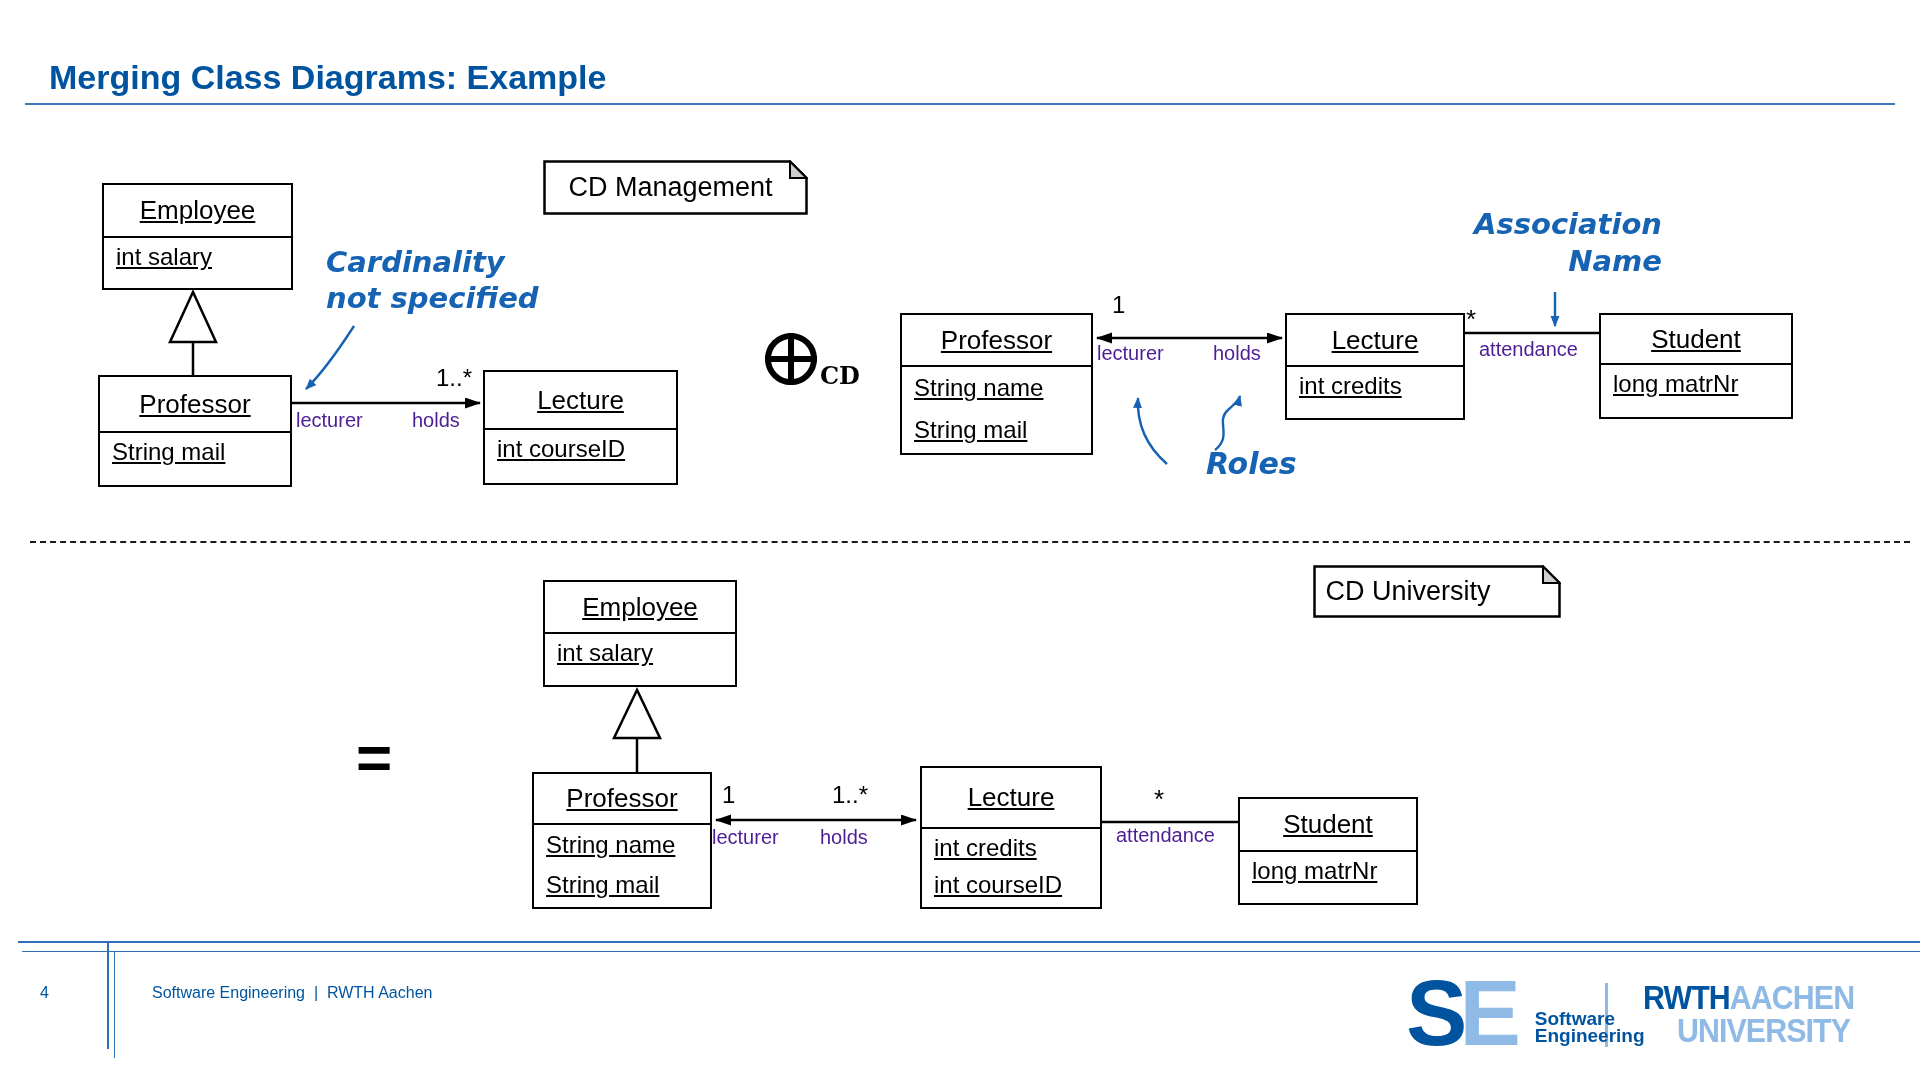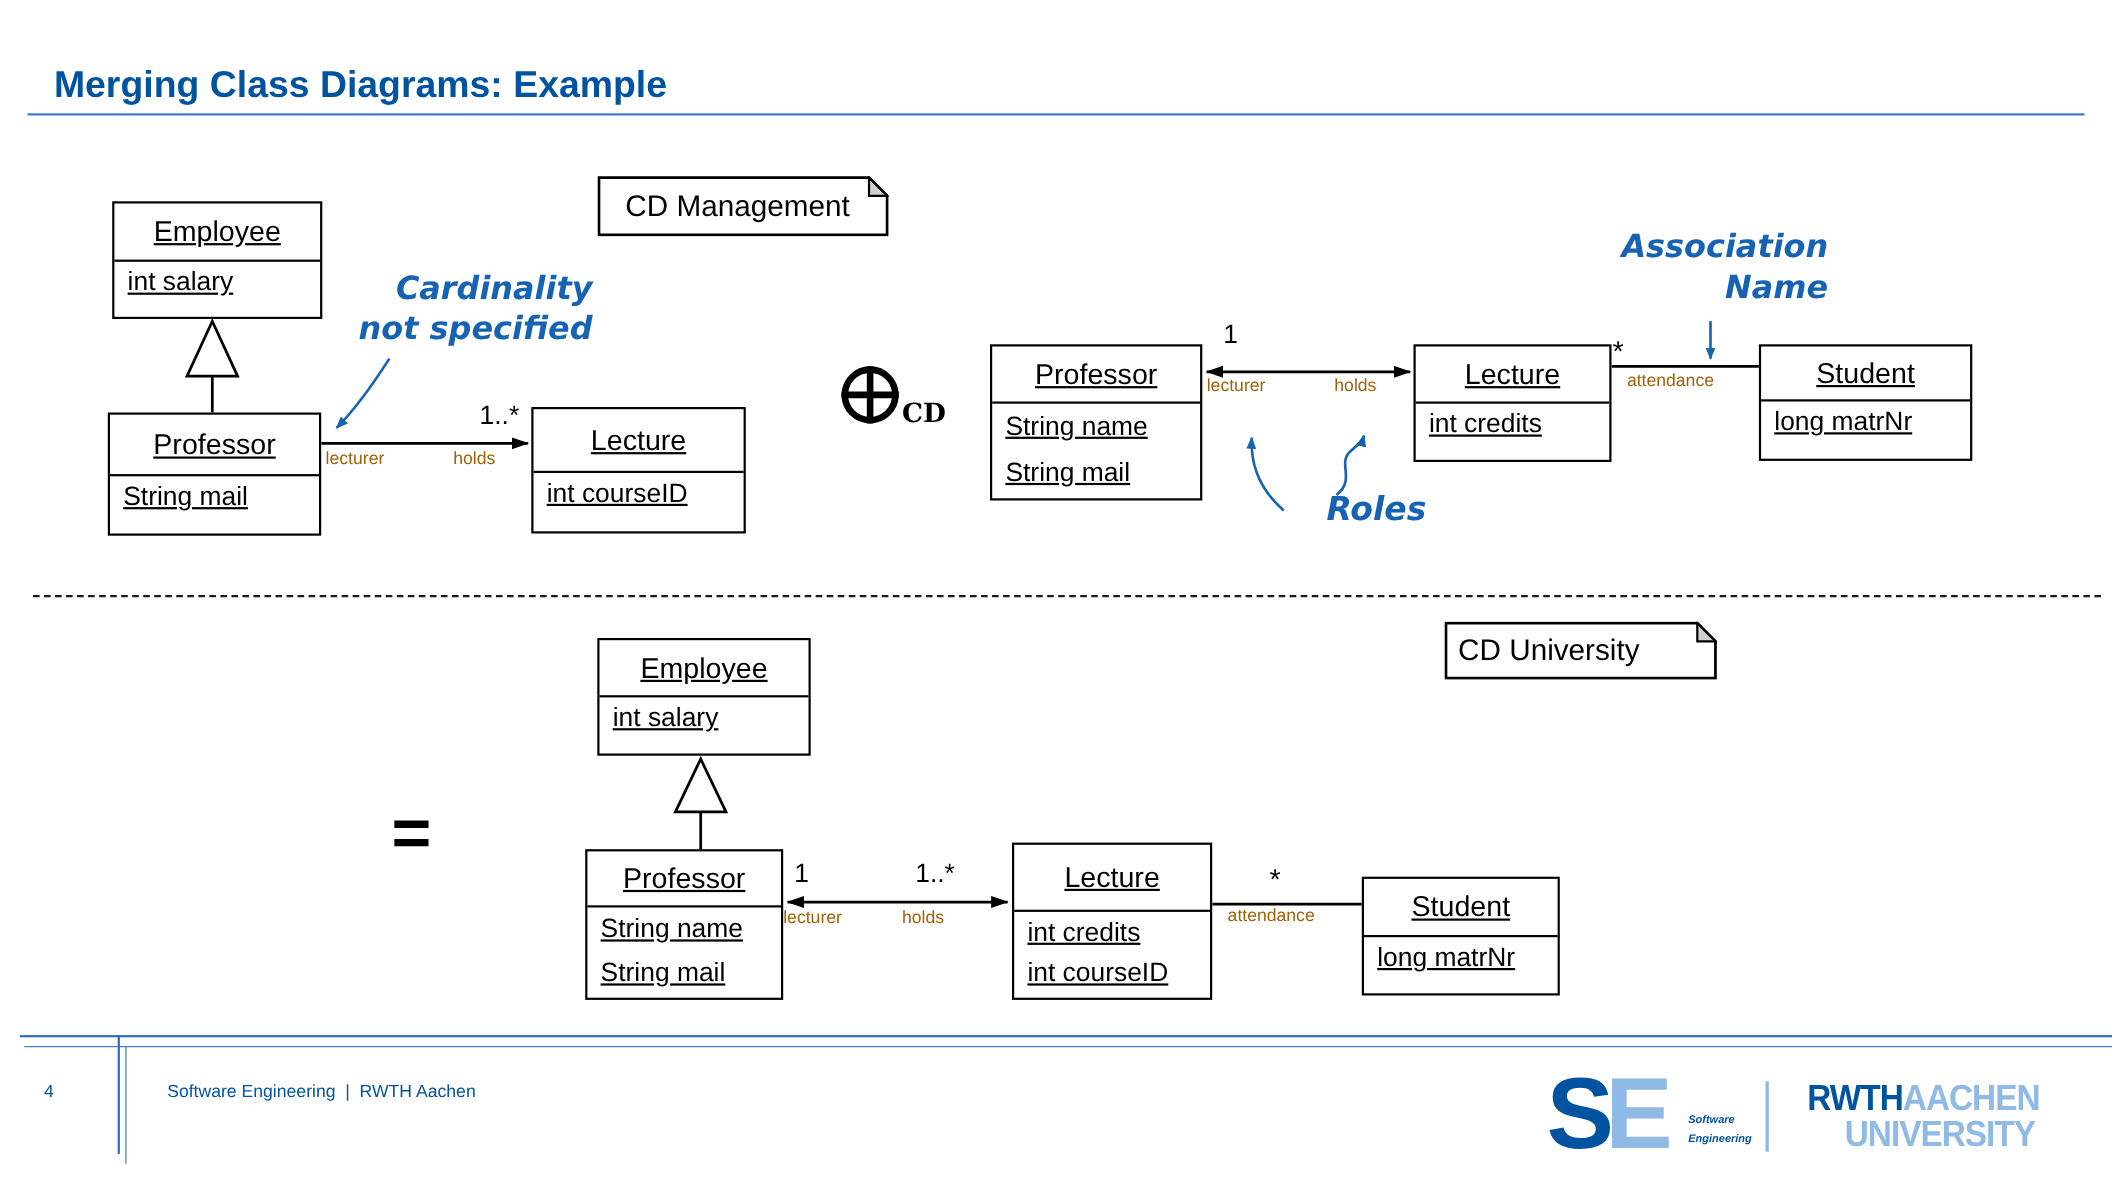--- a/index.html
+++ b/index.html
@@ -16,37 +16,37 @@
   
   .cbox { position:absolute; background:#fff; border:2.5px solid #000; z-index:2;text-decoration:underline; }
   .cb-title { display:flex; align-items:center; justify-content:center; font-size:26px; color:#000; border-bottom:2.5px solid #000; }
   .cb-attrs { display:flex; flex-direction:column; justify-content:center; padding-left:12px; font-size:24px; color:#000; flex:1; }
   .cb-attr { line-height:38px; }
   
   .note { position:absolute; z-index:2; }
   .note svg { position:absolute; left:0; top:0; }
   .note-text { position:absolute; left:0; top:0; right:10px; bottom:0; display:flex; align-items:center; justify-content:center; font-size:27px; color:#000; }
   
-  .lbl { position:absolute; font-size:16px; color:#a16207; z-index:2; }
+  .lbl { position:absolute; font-size:20px; color:#4c1d95; z-index:2; }
   .card { position:absolute; font-size:24px; color:#000; z-index:2; }
   
-  .hand { position:absolute; font-family:"DejaVu Sans", sans-serif; font-style:italic; font-weight:600; color:#1763B3; z-index:3;text-align:right; }
+  .hand { position:absolute; font-family:"DejaVu Sans", sans-serif; font-style:italic; font-weight:600; color:#1763B3; z-index:3; }
   
   .op-sub { position:absolute; left:820px; top:361px; font-family:"DejaVu Serif", serif; font-weight:bold; font-size:24px; color:#000; z-index:2; }
   .equals { position:absolute; left:356px; top:722px; font-size:62px; font-weight:bold; color:#000; z-index:2; }
   
   .divider { position:absolute; left:30px; top:541px; width:1880px; height:0; border-top:2.5px dashed #1a1a1a; }
   
   .f-line { position:absolute; background:#2E6FB5; }
   .footer-page { position:absolute; left:40px; top:984px; font-size:16px; color:#00549F; }
   .footer-aff { position:absolute; left:152px; top:984px; font-size:16px; color:#00549F; white-space:pre; }
   .se-logo { position:absolute; left:1406px; top:979px; display:flex; align-items:flex-end; z-index:2; }
   .se-s { font-size:92px; line-height:68px; font-weight:bold; color:#00549F; }
   .se-e { font-size:92px; line-height:68px; font-weight:bold; color:#8EBAE5; margin-left:-8px; }
-  .se-caption { margin-left:14px; padding-bottom:3px; color:#00549F; font-weight:bold; font-size:10px; line-height:17px;font-style:italic; }
+  .se-caption { margin-left:14px; padding-bottom:3px; color:#00549F; font-weight:bold; font-size:19px; line-height:17px; }
   .se-divider { position:absolute; left:1605px; top:983px; width:3px; height:64px; background:#8EBAE5; }
   .rwth-logo { position:absolute; left:1625px; top:981px; width:225px; text-align:right; font-weight:bold; font-size:33px; line-height:33px; letter-spacing:-1px; transform:scaleX(0.92); transform-origin:100% 0; z-index:2; }
   .rwth-dark { color:#00549F; }
   .rwth-light { color:#8EBAE5; }
 </style>
 </head>
 <body>
 
 <div id="slide">
 

